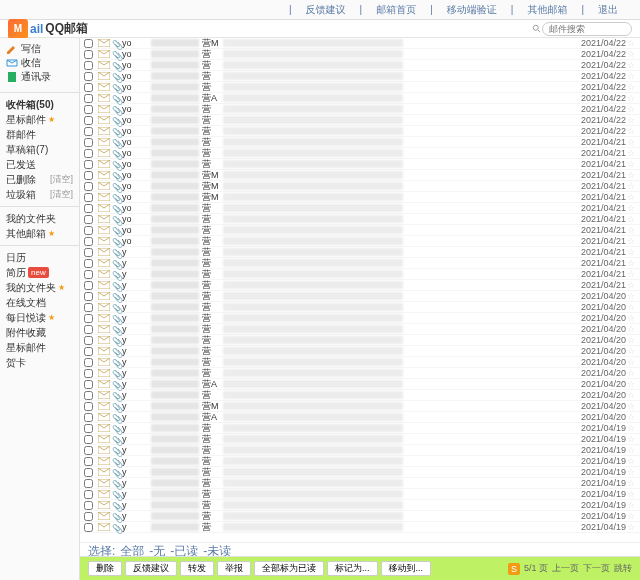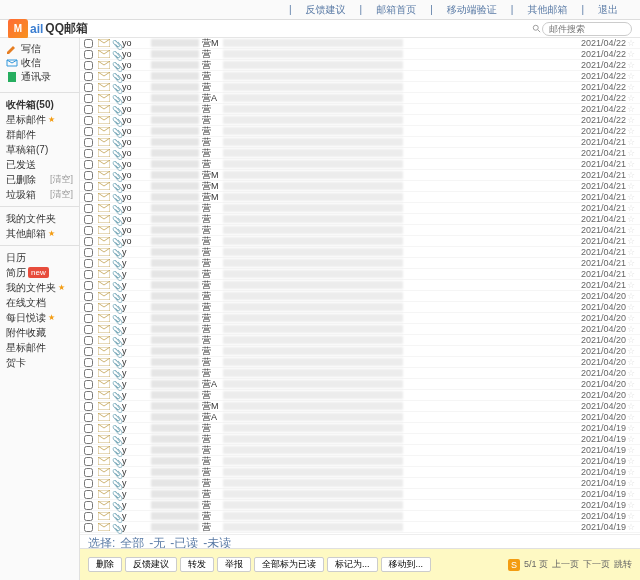--- a/index.html
+++ b/index.html
@@ -37,21 +37,21 @@
 .env{width:12px;height:8px;margin:0 2px}
 .att{width:8px;height:8px;margin-right:2px;color:#888}
 .from{width:26px;overflow:hidden;white-space:nowrap;color:#333}
 .blur1{width:48px;height:8px;background:#e5e5e5;filter:blur(1px);margin:0 3px}
 .subj{width:18px;overflow:hidden;white-space:nowrap}
 .blur2{flex:1;height:8px;background:#ececec;filter:blur(1px);margin:0 3px;max-width:180px}
 .date{margin-left:auto;color:#666;width:50px;text-align:right;font-size:9px}
 .star{width:10px;color:#ddd;text-align:center}
 .sel-bar{height:14px;padding:0 8px;display:flex;align-items:flex-start;font-size:12px;color:#5a7ba6;border-top:1px solid #eee}
 .sel-bar span{cursor:pointer;margin-right:5px}
-.tools{height:32px;padding:0 8px;display:flex;align-items:center;gap:3px;border-top:1px solid #e0e0e0;background:#fef9c3}
+.tools{height:24px;padding:0 8px;display:flex;align-items:center;gap:3px;border-top:1px solid #e0e0e0;background:#bef264}
 .tbtn{height:15px;padding:0 7px;border:1px solid #ccc;background:#fff;font-size:9px;cursor:pointer;border-radius:2px}
 .pgr{margin-left:auto;font-size:9px;color:#666;display:flex;align-items:center;gap:4px}
 .pgr span{cursor:pointer}
 svg{display:block}
 </style>
 </head>
 <body>
 
 <div class="top">
   <span>|</span>

